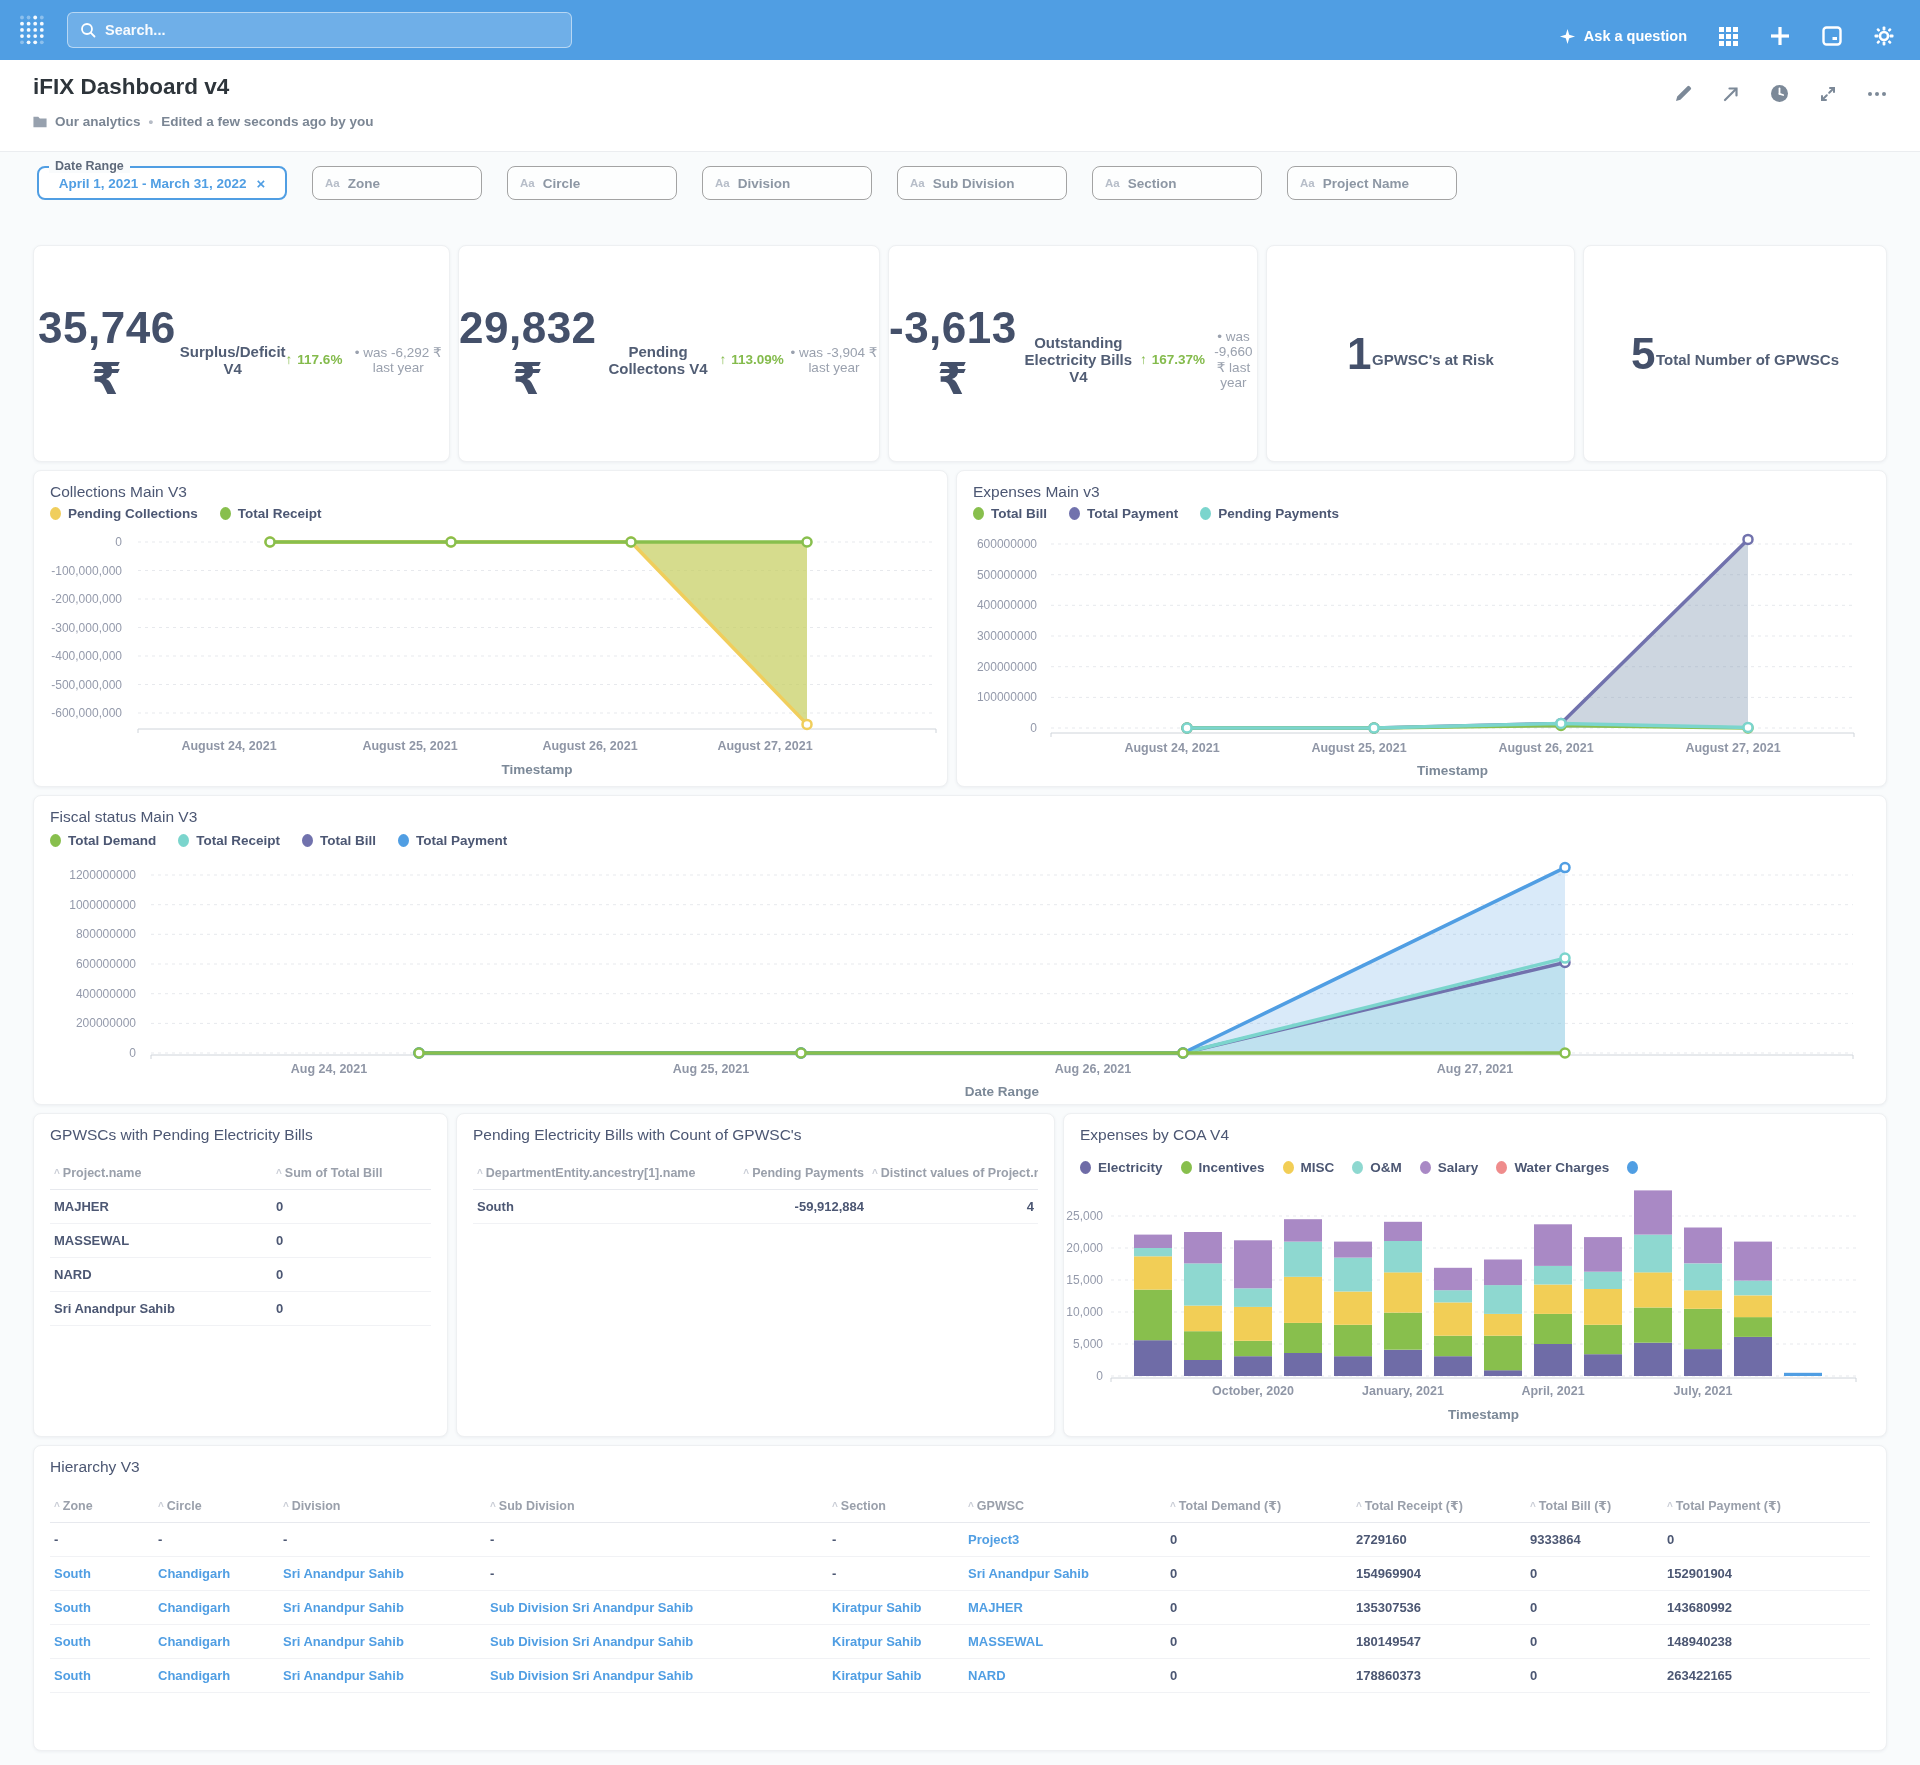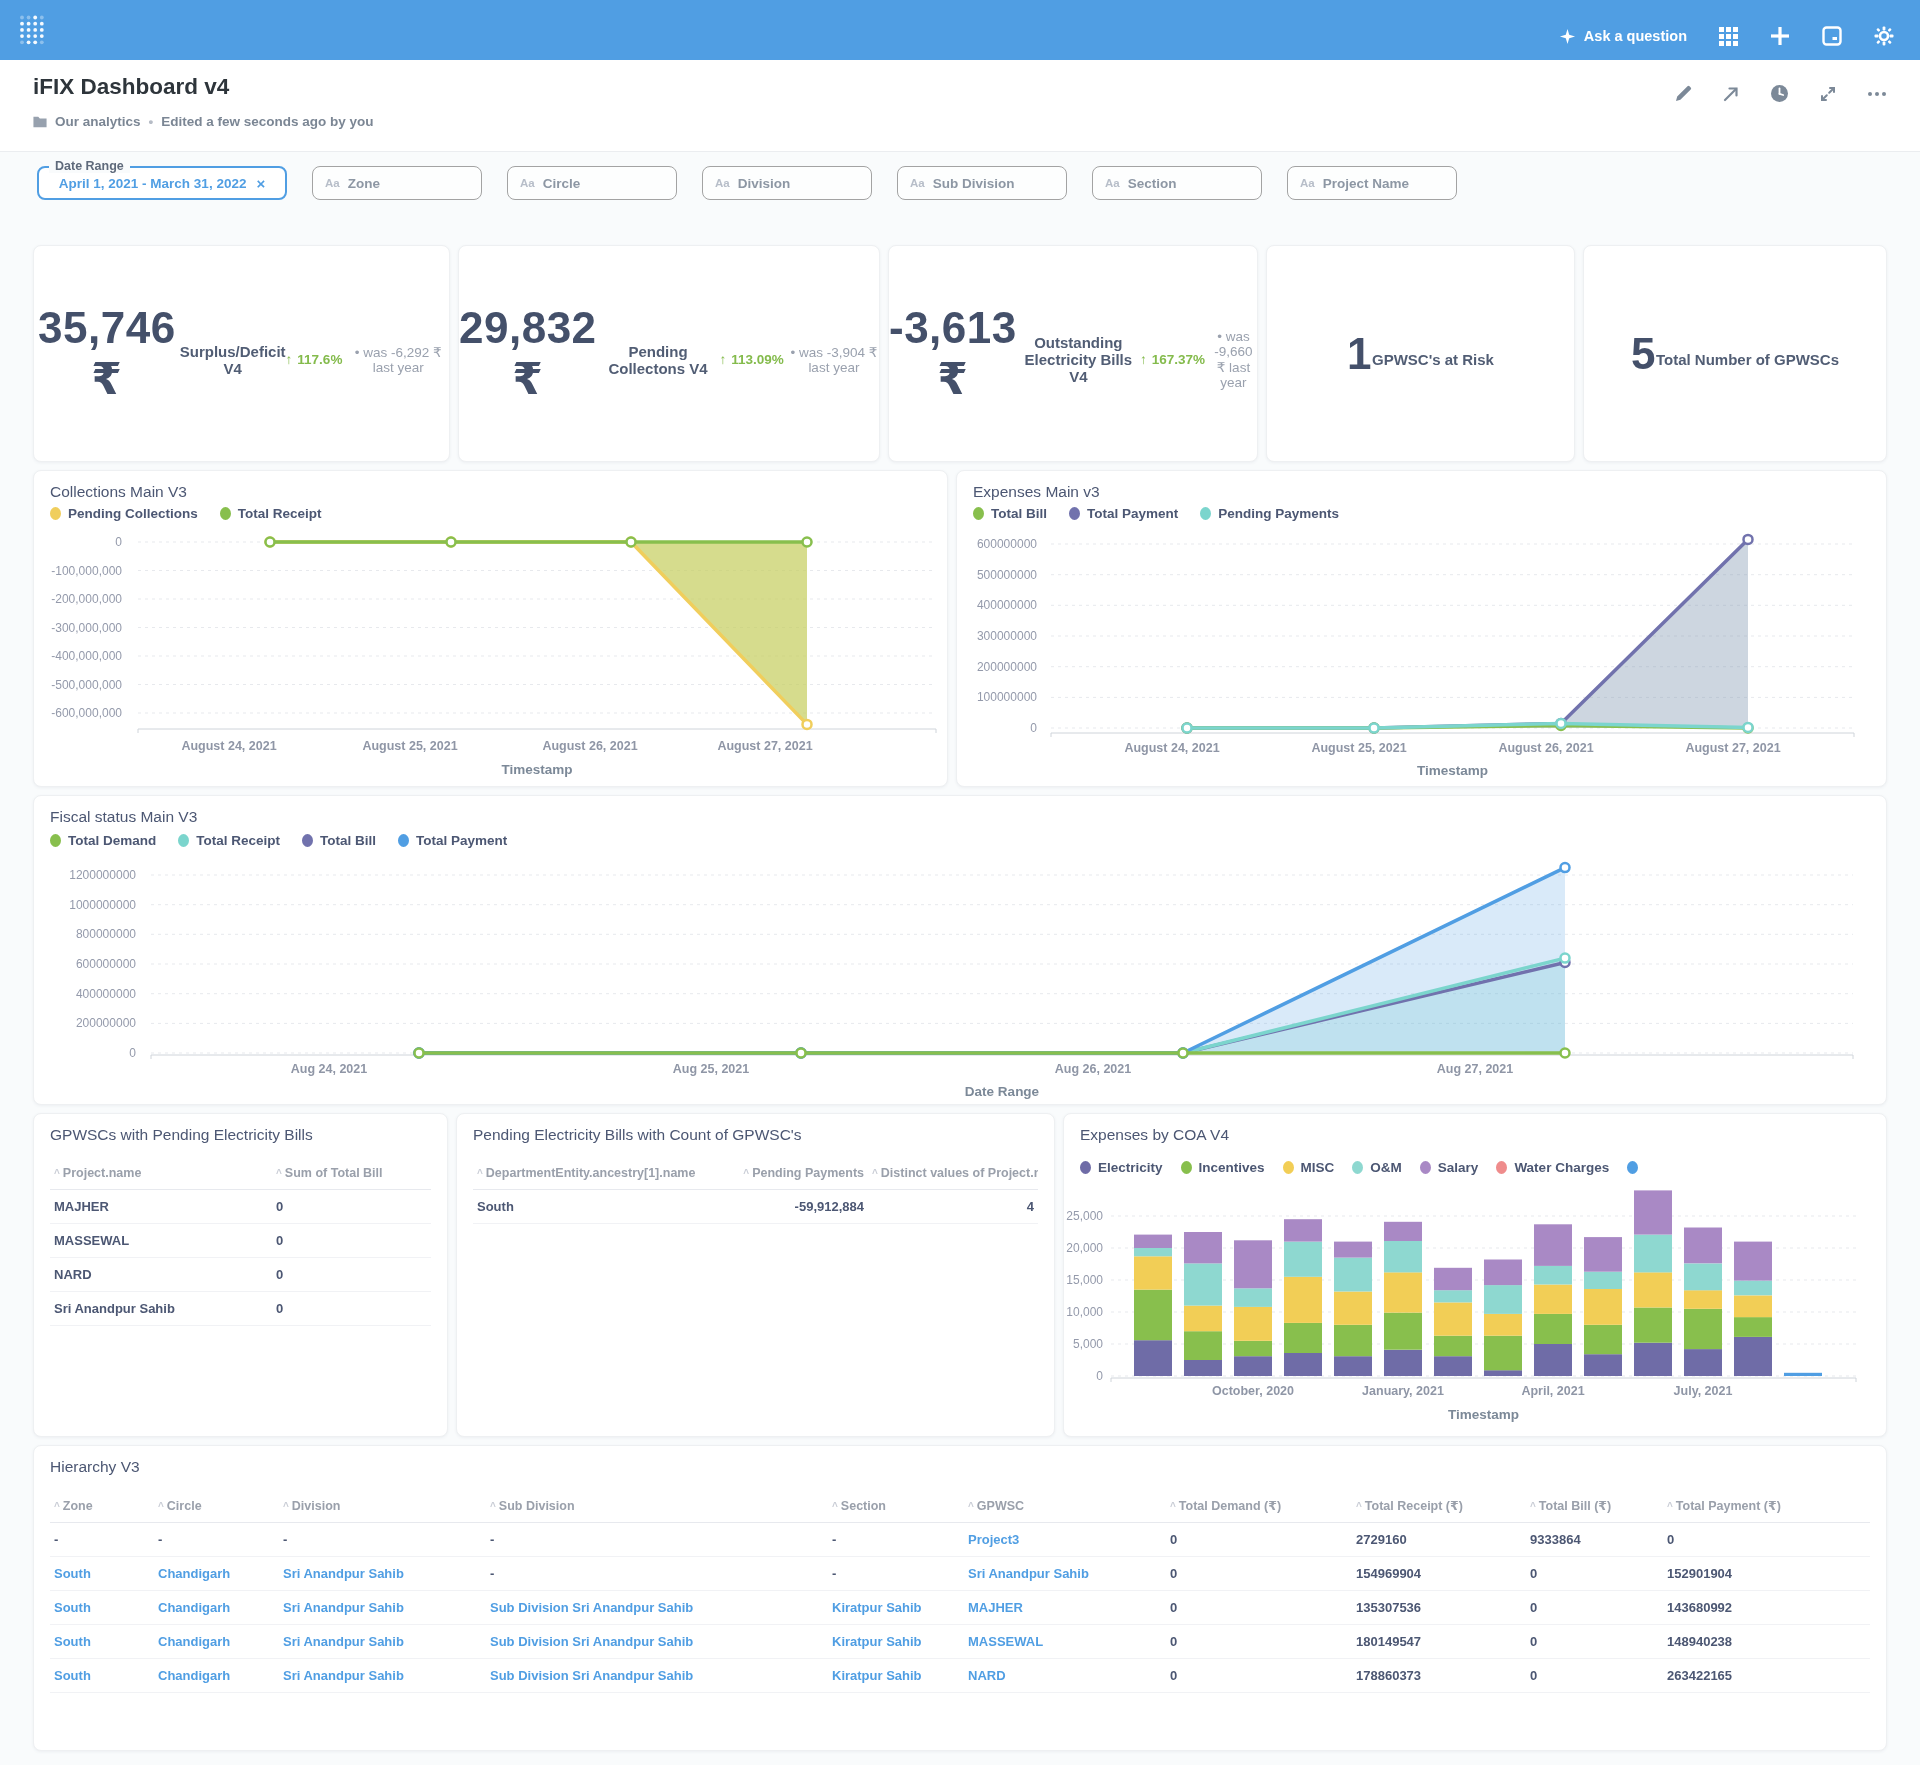--- a/index.html
+++ b/index.html
@@ -96,20 +96,27 @@
         <circle cx="19.2" cy="9.7" r="1.9" fill="#fff" opacity="0.95"></circle>
         <circle cx="19.2" cy="15.9" r="1.9" fill="#fff" opacity="0.95"></circle>
         <circle cx="19.2" cy="22.1" r="1.9" fill="#fff" opacity="0.95"></circle>
         <circle cx="19.2" cy="28.3" r="1.9" fill="#fff" opacity="0.95"></circle>
         <circle cx="25.799999999999997" cy="3.5" r="1.9" fill="#fff" opacity="0.35"></circle>
         <circle cx="25.799999999999997" cy="9.7" r="1.9" fill="#fff" opacity="0.95"></circle>
         <circle cx="25.799999999999997" cy="15.9" r="1.9" fill="#fff" opacity="0.95"></circle>
         <circle cx="25.799999999999997" cy="22.1" r="1.9" fill="#fff" opacity="0.95"></circle>
         <circle cx="25.799999999999997" cy="28.3" r="1.9" fill="#fff" opacity="0.35"></circle>
       </svg>
+    <div class="searchbox">
+      <svg width="16" height="16" viewBox="0 0 16 16">
+        <circle cx="7" cy="7" r="5" fill="none" stroke="#fff" stroke-width="1.8"></circle>
+        <line x1="10.7" y1="10.7" x2="14.5" y2="14.5" stroke="#fff" stroke-width="1.8" stroke-linecap="round"></line>
+      </svg>
+      <input type="text" placeholder="Search..." style="">
+    </div>
     <div class="nav-right">
       <div class="nav-ask">
         <svg width="17" height="17" viewBox="0 0 18 18">
           <path d="M9 1 L10.8 7.2 L17 9 L10.8 10.8 L9 17 L7.2 10.8 L1 9 L7.2 7.2 Z" fill="#fff"></path>
         </svg>
         <span>Ask a question</span>
       </div>
       <div class="nav-icon">
         <svg width="19" height="19" viewBox="0 0 19 19">
           <g fill="#fff">

